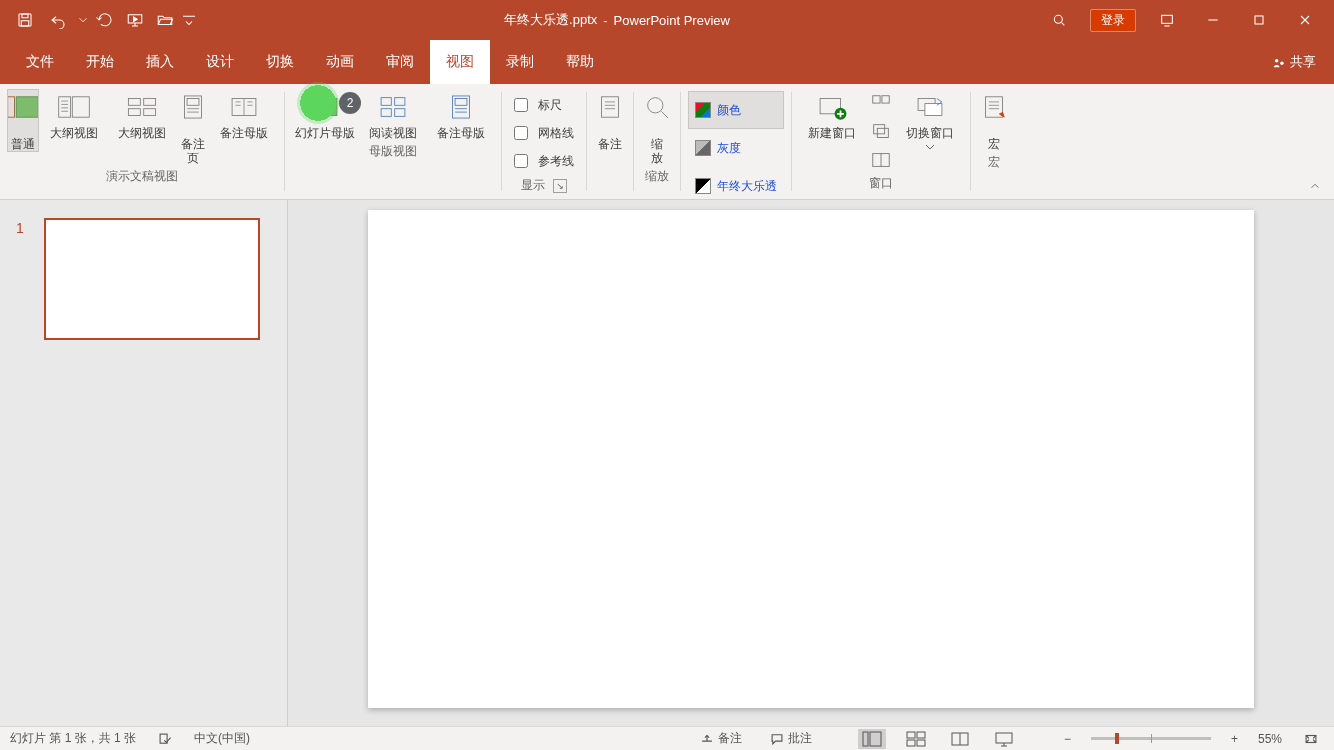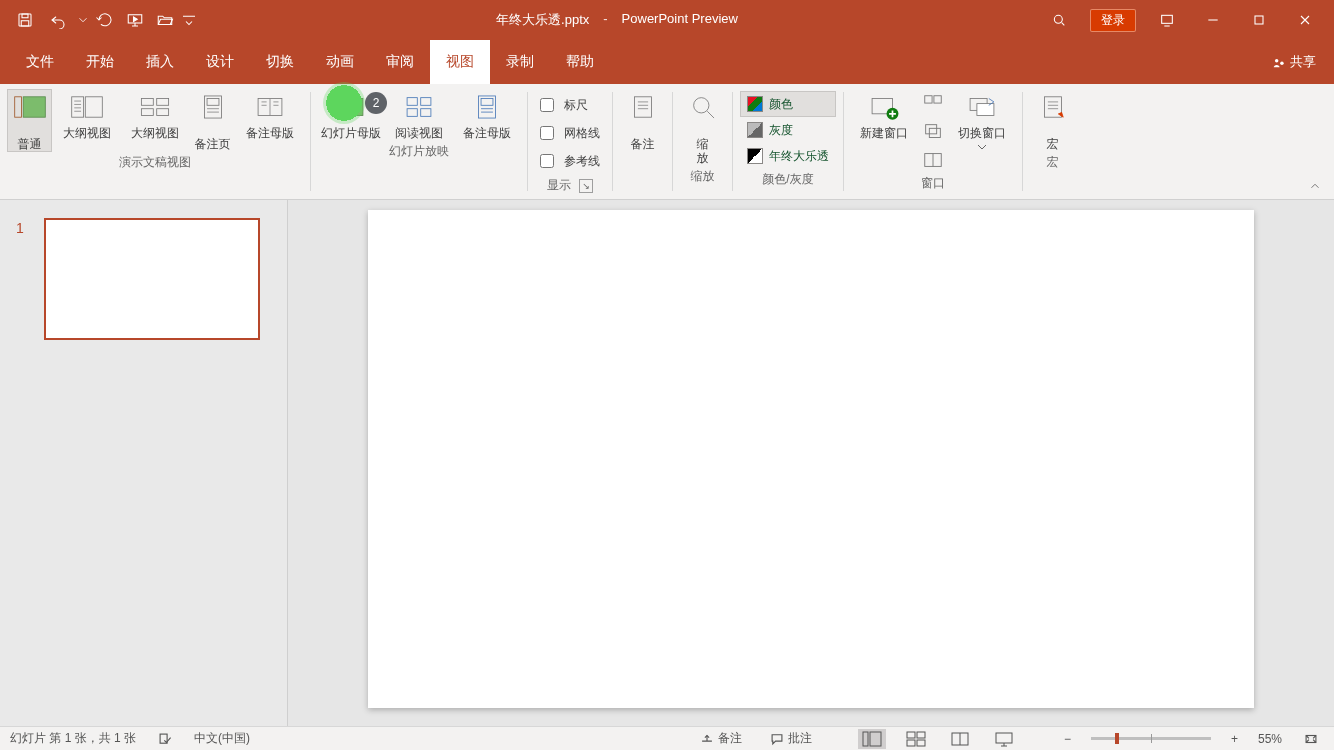--- a/index.html
+++ b/index.html
@@ -3,21 +3,21 @@
 <meta charset="utf-8">
 <style>
   * { margin: 0; padding: 0; box-sizing: border-box; font-family: "Microsoft YaHei", "Segoe UI", sans-serif; user-select: none; }
   html, body { width: 1334px; height: 750px; overflow: hidden; background: #e6e6e6; }
 
   
   .titlebar { height: 40px; background: #b7472a; display: flex; align-items: center; color: #fff; font-size: 12px; }
   .qat { display: flex; align-items: center; gap: 0; padding-left: 10px; }
   .qat-btn { width: 30px; height: 40px; display: flex; align-items: center; justify-content: center; color: #fff; }
   .qat-btn svg { width: 18px; height: 18px; stroke: #fff; fill: none; stroke-width: 1.4; }
-  .title-center { flex: 1; text-align: center; font-size: 13px; display:flex; align-items:flex-start; justify-content:center; gap:14px;}
+  .title-center { flex: 1; text-align: center; font-size: 13px; display:flex; align-items:center; justify-content:center; gap:6px;}
   .title-center .dash { opacity:.85; }
   .title-right { display: flex; align-items: flex-start; gap: 0; padding-right: 6px; }
   .title-icbtn { width: 46px; height: 40px; display: flex; align-items: center; justify-content: center; }
   .title-icbtn svg { width:16px; height:16px; stroke:#fff; fill:none; stroke-width:1.6; }
   .login-badge { background: #d83b01; border:1px solid rgba(255,255,255,.4); color:#fff; font-size:12px; padding: 2px 10px; border-radius:2px; }
 
   
   .ribbon-tabs { height: 44px; background: #b7472a; display: flex; align-items: stretch; padding-left: 10px; position:relative; }
   .rtab { color: #fff; font-size: 14px; padding: 0 16px; display:flex; align-items:center; cursor:default; }
   .rtab.active { background: #fff; color: #b7472a; }
@@ -25,30 +25,30 @@
   .share-btn svg { width:14px; height:14px; fill:#fff; }
 
   
   .ribbon { height: 116px; background: #f3f2f1; border-bottom: 1px solid #d0d0d0; display:flex; align-items:stretch; position:relative; }
   .group { display:flex; flex-direction:column; align-items:center; padding: 6px 8px 0 8px; }
   .group-row { display:flex; align-items:flex-start; gap:4px; }
   .group-label { font-size: 12px; color:#666; padding: 3px 0 4px 0; display:flex; align-items:center; gap:4px; }
   .sep { width:1px; background:#d7d7d7; margin: 8px 0 8px 0; }
 
   .big-btn { width: 64px; display:flex; flex-direction:column; align-items:center; justify-content:flex-start; padding-top:2px; gap:4px; }
-  .big-btn.narrow { width: 43px; gap: 15px; }
+  .big-btn.narrow { width: 30px; gap: 15px; }
   .big-btn .ic { width:36px; height:30px; display:flex; align-items:center; justify-content:center; }
   .big-btn .ic svg { width:34px; height:28px; }
   .big-btn .lbl { font-size:12px; color:#404040; text-align:center; line-height:14px; white-space:pre-line; }
   .big-btn.active { background:#e1dfdd; outline:1px solid #c8c6c4; }
 
   .small-row { display:flex; align-items:center; height:26px; gap:10px; font-size:12px; color:#404040; padding:0 4px; }
   .small-row input[type=checkbox]{ width:14px; height:14px; }
   .small-btn-stack { display:flex; flex-direction:column; gap:2px; padding-top:2px;}
-  .color-item { display:flex; align-items:center; gap:6px; height:24px; padding:0 6px; font-size:12px; color:#14532d; }
+  .color-item { display:flex; align-items:center; gap:6px; height:36px; padding:0 6px; font-size:12px; color:#1d4ed8; }
   .color-item.active { outline:1px solid #c8c6c4; background:#e1dfdd;}
   .swatch { width:16px; height:16px; border:1px solid #8a8886; }
   .swatch.rgb { background: linear-gradient(135deg,#e81123 0 33%,#107c10 33% 66%,#0078d4 66% 100%); }
   .swatch.gray { background: linear-gradient(135deg,#bbb 0 50%,#666 50% 100%); }
   .swatch.bw { background: linear-gradient(135deg,#000 0 50%,#fff 50% 100%); }
 
   .split-stack { display:flex; flex-direction:column; align-items:center; justify-content:space-between; height:82px; padding-top:2px;}
   .split-ic { width:26px; height:24px; display:flex; align-items:center; justify-content:center;}
   .split-ic svg { width:22px; height:22px; }
 
@@ -272,21 +272,21 @@
         <div class="ic">
             <svg viewBox="0 0 40 32">
               <rect x="10" y="3" width="20" height="26" fill="none" stroke="#4a7ab8"></rect>
               <rect x="13" y="6" width="14" height="8" fill="none" stroke="#4a7ab8"></rect>
               <path d="M13 18h14M13 22h14" stroke="#4a7ab8"></path>
             </svg>
           </div>
         <div class="lbl">备注母版</div>
       </div>
     </div>
-    <div class="group-label">幻灯片放映</div>
+    <div class="group-label">母版视图</div>
 
     <div class="hl-circle" style="left:12px; top:-2px"></div>
     <div class="hl-badge" style="left:54px; top:8px">2</div>
   </div>
   <div class="sep"></div>
 
   <div class="group">
     <div class="small-btn-stack">
       <label class="small-row">
         <input type="checkbox" style=""> 

